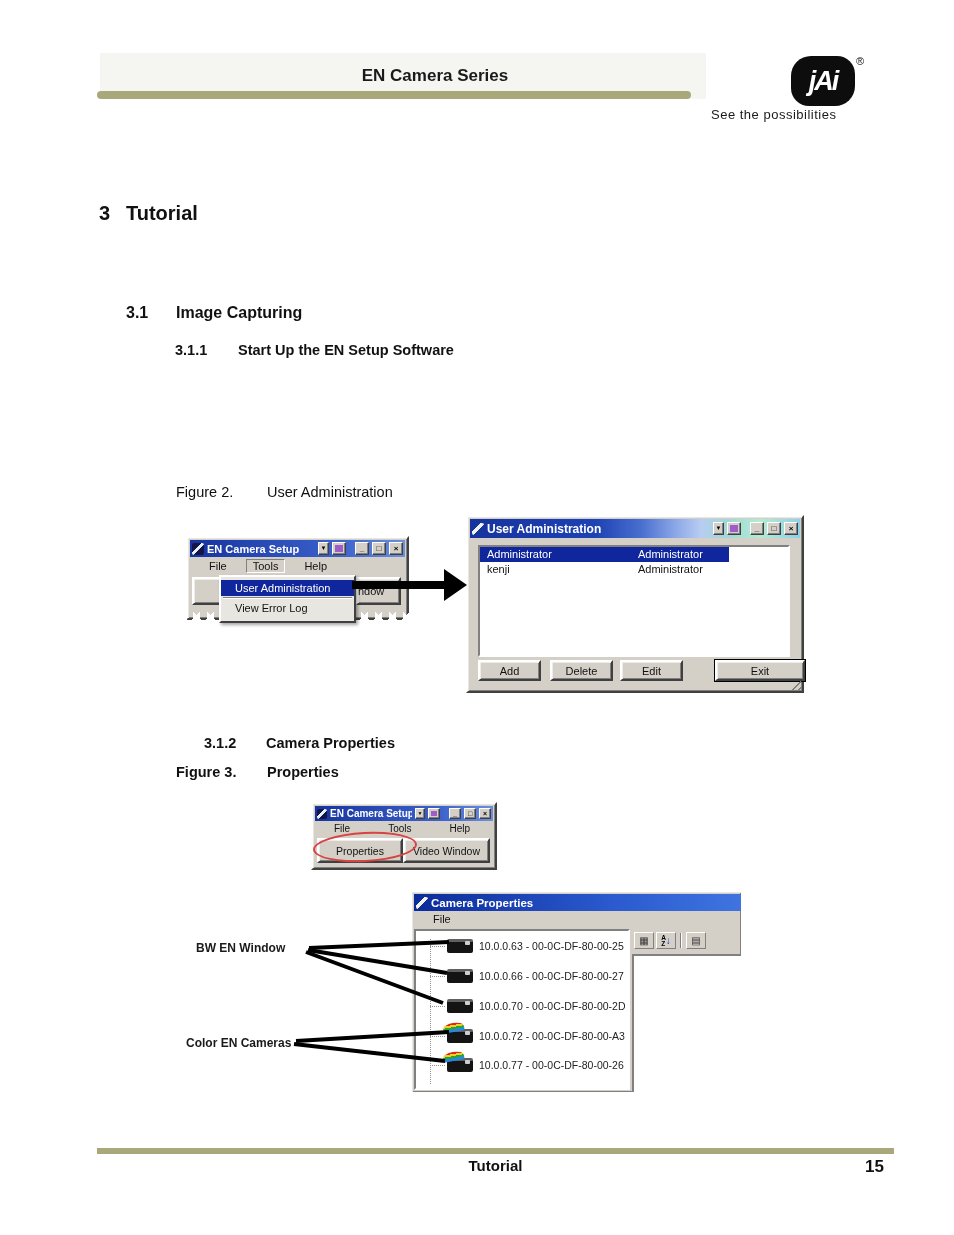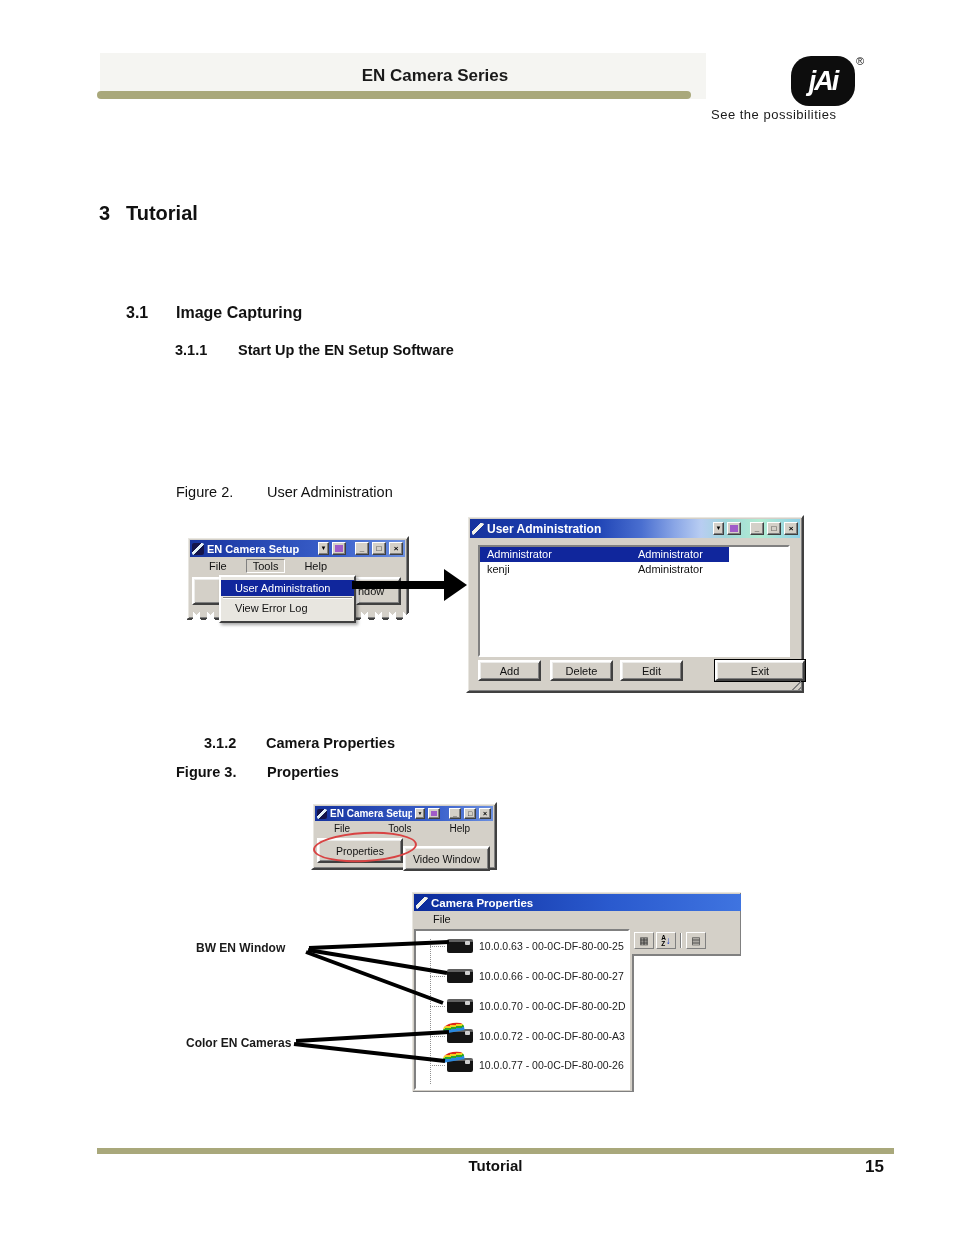--- a/index.html
+++ b/index.html
@@ -90,21 +90,21 @@
         background:repeating-linear-gradient(135deg,#808080 0 1px,transparent 1px 4px);
         clip-path:polygon(100% 0,100% 100%,0 100%);}
 
   
   .winB{left:311px;top:802px;width:182px;height:64px;}
   .winB .titlebar{height:15px;font-size:10px;background:linear-gradient(90deg,#16339e,#3c62cc 70%,#6c90e0);}
   .winB .titlebar .tb-btn{width:12px;height:11px;font-size:7px;line-height:9px;}
   .winB .titlebar .tb-btn.dd{width:10px;}
   .winB .menubar{top:17px;height:15px;font-size:10px;}
   .winB-btn1{left:4px;top:34px;width:86px;height:25px;font-size:10.5px;}
-  .winB-btn2{left:90px;top:34px;width:87px;height:25px;font-size:10.5px;margin-top:8px;}
+  .winB-btn2{left:90px;top:34px;width:87px;height:25px;font-size:10.5px;}
   .red-ellipse{left:313px;top:832px;width:100px;height:26px;border:2px solid #d84343;border-radius:50%;
                transform:rotate(-3deg);z-index:4;}
 
   .winCP{left:410px;top:890px;width:329px;height:200px;border-right:none;border-bottom:none;overflow:hidden;}
   .winCP .titlebar{height:17px;right:0;font-size:11.5px;font-weight:bold;
       background:linear-gradient(90deg,#0c2b9a,#2a5ace 60%,#3f74e0);}
   .winCP .menubar{top:19px;height:16px;font-size:11px;}
   .cp-list{left:2px;top:37px;width:216px;height:161px;}
   .tree-line{position:absolute;left:14px;top:8px;bottom:4px;border-left:1px dotted #909090;}
   .cam-row{position:absolute;left:0;height:18px;display:flex;align-items:center;}

